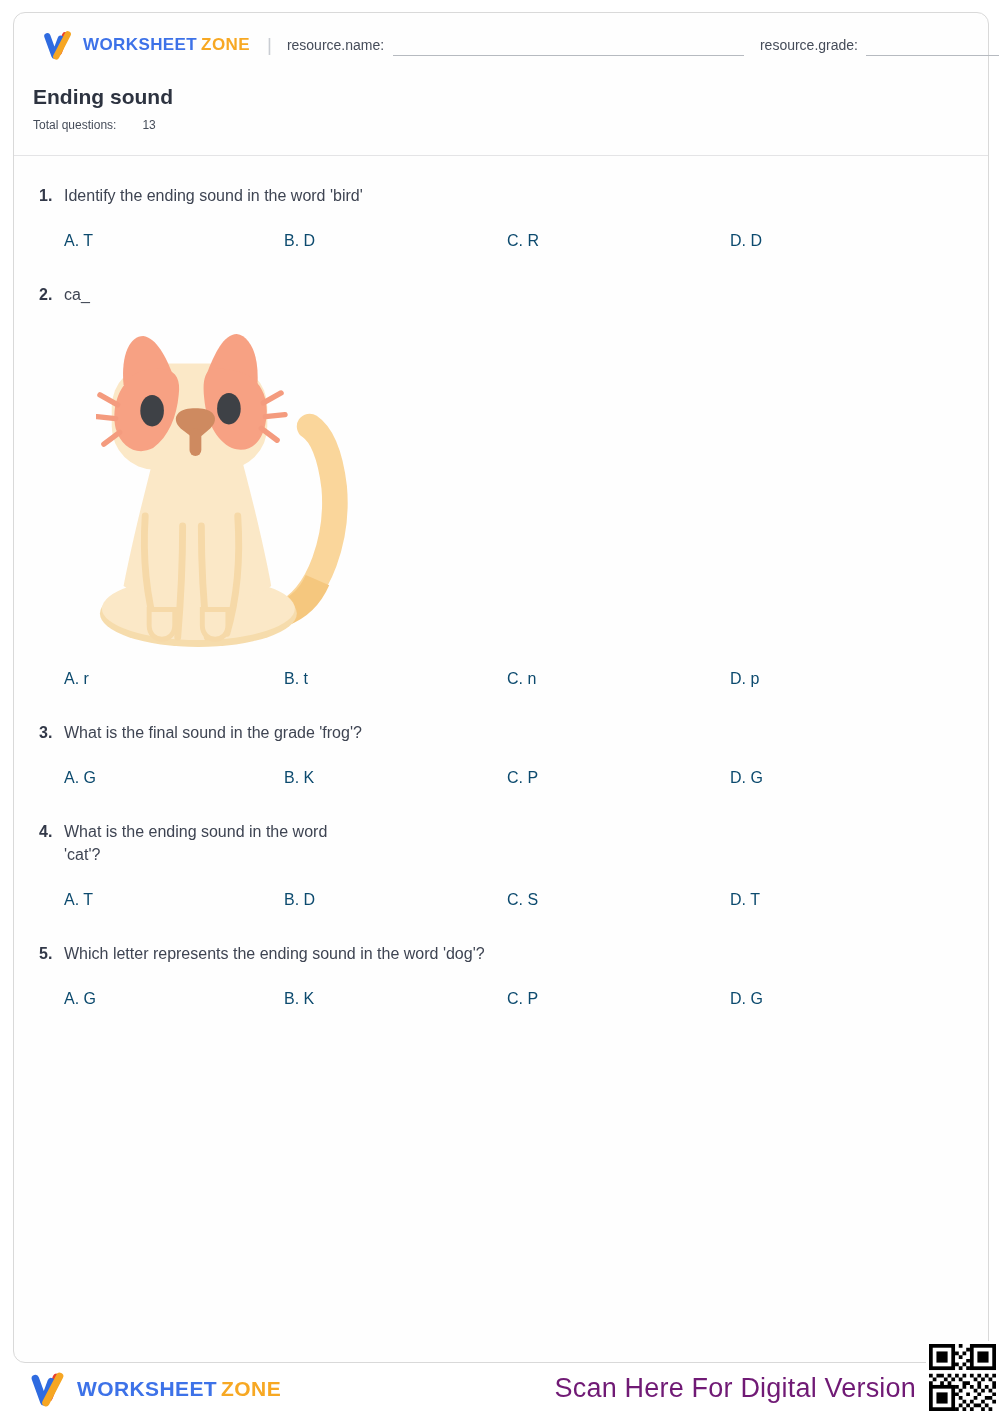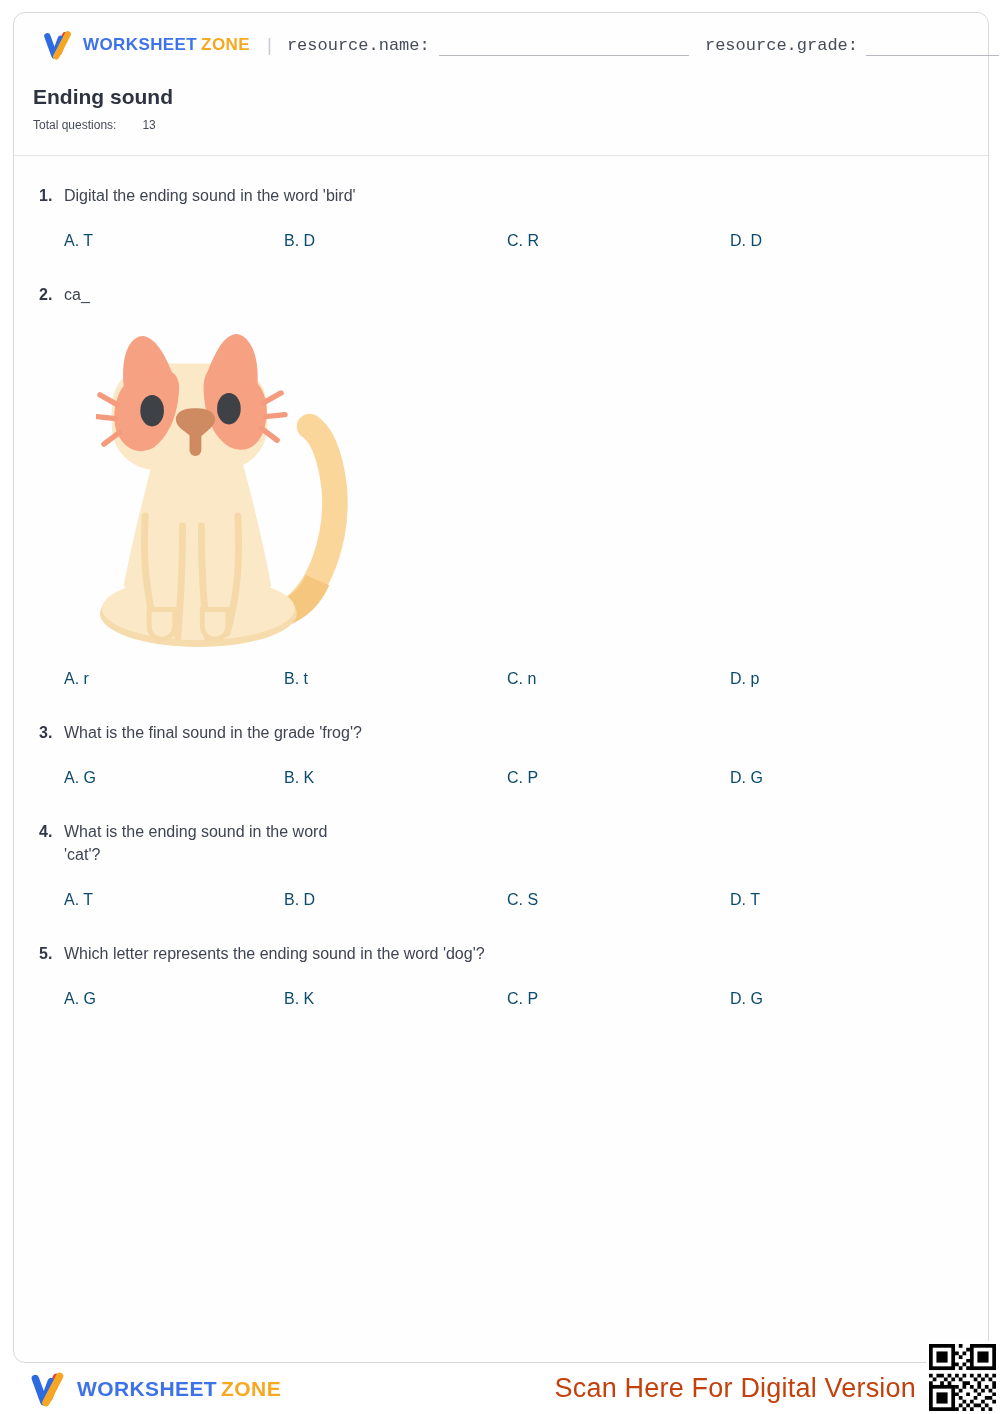--- a/index.html
+++ b/index.html
@@ -12,21 +12,21 @@
               border:1px solid #d9d9d9; border-radius:12px; background:#fefefe; }
 
   
   .box-header { display:flex; align-items:center; padding:16px 0 0 27px; height:48px; }
   .brand { display:flex; align-items:center; gap:8px; }
   .brand-mark { display:block; }
   .brand-text { font-size:17px; font-weight:800; letter-spacing:.4px; white-space:nowrap;text-align:right; }
   .brand-w1 { color:#3d72e8; }
   .brand-w2 { color:#f7a823; margin-left:4px; }
   .hdr-sep { color:#c9cdd3; font-size:19px; margin:0 15px 0 17px; font-weight:400; }
-  .res-label { font-size:17px; color:#454c59; white-space:nowrap;font-family:Liberation Mono, monospace; }
+  .res-label { font-size:14px; color:#454c59; white-space:nowrap; }
   .w-line { border-bottom:1.5px solid #b6bac0; height:21px; }
   .name-line { flex:1 1 auto; margin:0 6px 0 9px; min-width:80px; }
   .grade-label { margin-left:10px; }
   .grade-line { width:133px; flex:none; margin-left:8px; margin-right:-11px; }
 
   
   .title-block { margin:24px 0 0 19px; }
   .ws-title { font-size:21px; font-weight:700; color:#2d3340; margin-bottom:9px; }
   .ws-total { font-size:12px; color:#454c59; }
   .ws-total-val { margin-left:26px; }
@@ -40,21 +40,21 @@
   .opts { display:grid; grid-template-columns:220px 223px 223px 1fr;
           margin:0 0 32px 25px; font-size:16px; color:#0c4a6e; line-height:20px; }
   .cat-wrap { margin:-6px 0 20px 57px; line-height:0; }
 
   
   .footer { position:absolute; left:0; right:0; bottom:0; height:51px;
             display:flex; align-items:center; background:#ffffff; }
   .footer-brand { margin-left:28px; display:flex; align-items:center; gap:9px; }
   .footer-brand .brand-text { font-size:21px; }
   .scan-text { margin-left:auto; margin-right:84px; font-size:27px; font-weight:500;
-               color:#c2410c; letter-spacing:.2px; white-space:nowrap;text-align:right; }
+               color:#701a75; letter-spacing:.2px; white-space:nowrap;text-align:right; }
   .qr-wrap { position:absolute; right:1px; bottom:0; width:73px; height:73px;
              background:#ffffff; padding:3px; }
 </style>
 </head>
 <body>
 
 <div class="page-box">
 
   <div class="box-header">
     <div class="brand">
@@ -81,21 +81,21 @@
     </div>
   </div>
 
   <div class="box-divider"></div>
 
   <div class="questions">
 
     <div>
       <div class="q-row">
         <span class="q-num">1.</span>
-        <span class="q-text">Digital the ending sound in the word 'bird'</span>
+        <span class="q-text">Identify the ending sound in the word 'bird'</span>
       </div>
       <div class="opts">
         <span>A. T</span>
         <span>B. D</span>
         <span>C. R</span>
         <span>D. D</span>
       </div>
     </div>
 
     <div>

